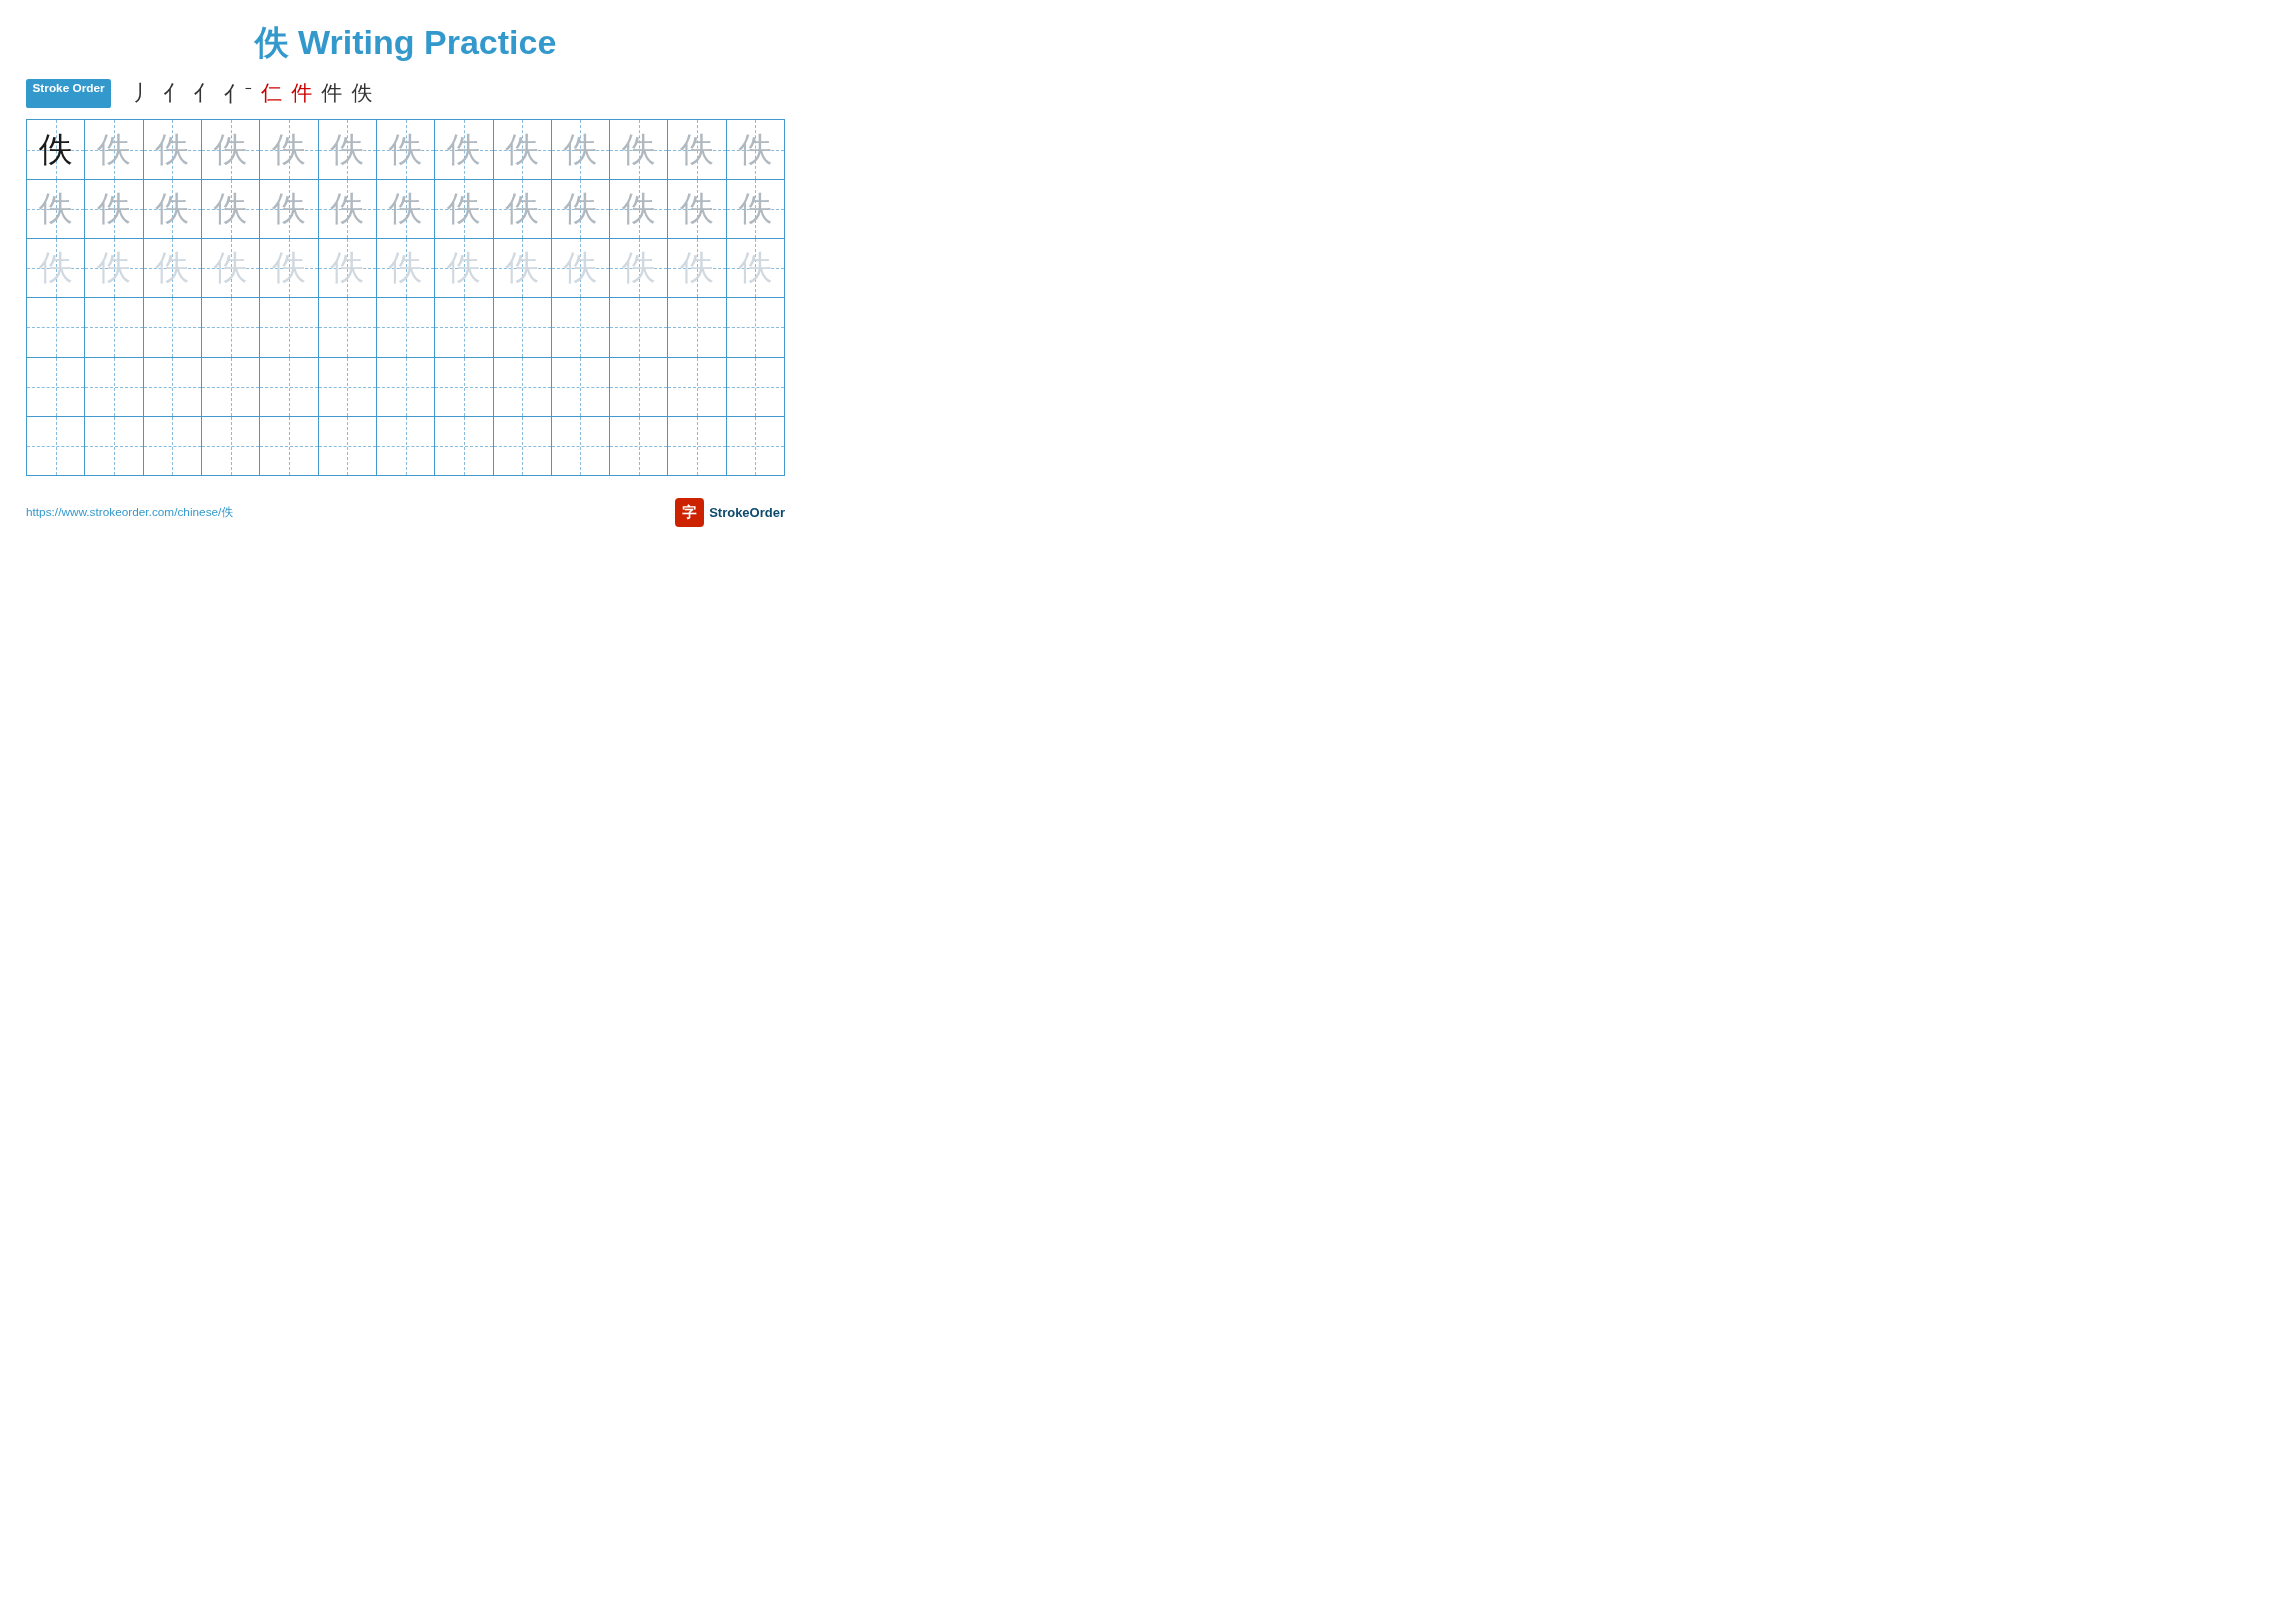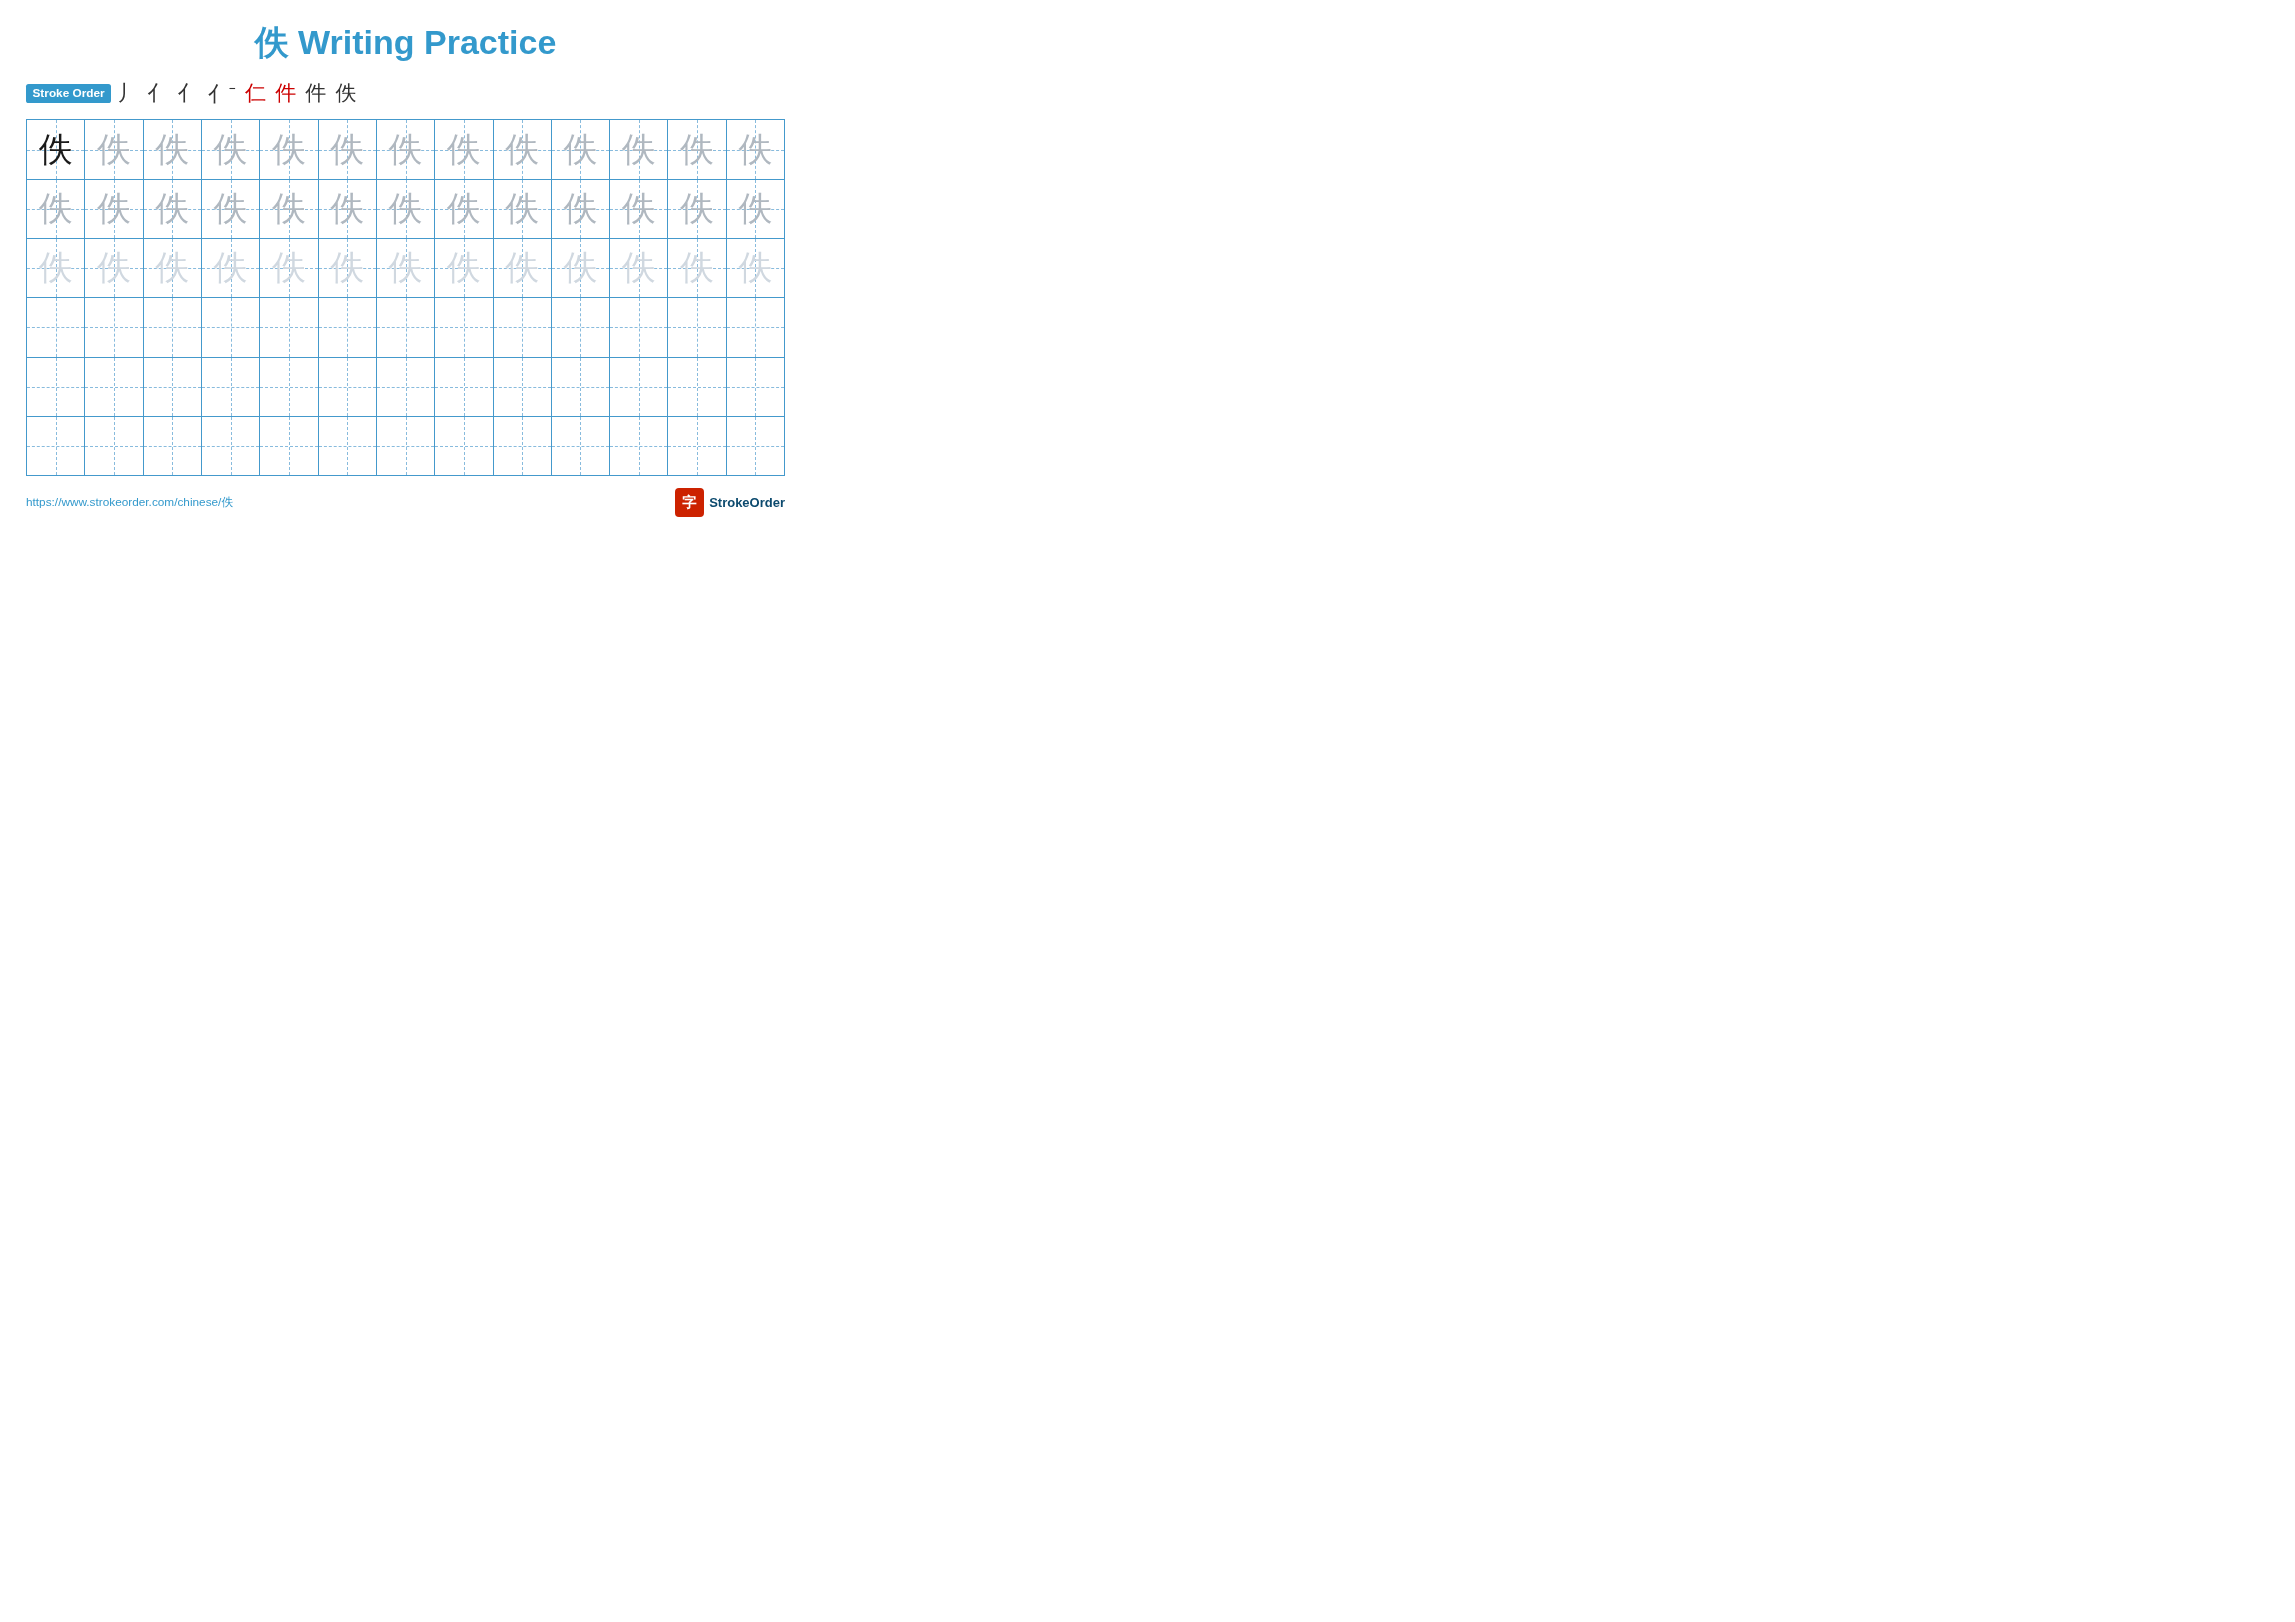--- a/index.html
+++ b/index.html
@@ -17,23 +17,22 @@
       text-align: center;
       font-size: 34px;
       font-weight: bold;
       color: #3399cc;
       margin-bottom: 13px;
       font-family: Liberation Sans, sans-serif;
     }
 
     .stroke-order-row {
       display: flex;
-      align-items: center;
       margin-bottom: 11.8px;
-      gap: 6px;
+      gap: 22px;
     }
 
     .stroke-order-badge {
       background: #3399cc;
       color: white;
       font-size: 11.8px;
       font-weight: bold;
       padding: 2.6px 6.5px;
       border-radius: 2.6px;
       font-family: Arial, sans-serif;
@@ -128,21 +127,21 @@
     }
 
     .grid-cell .char.light-gray {
       color: #d0d8e0;
     }
 
     .footer {
       display: flex;
       justify-content: space-between;
       align-items: center;
-      margin-top: 12px;
+      margin-top: 22px;
     }
 
     .footer-url {
       color: #3399cc;
       font-size: 11.8px;
       font-family: Arial, sans-serif;
       text-decoration: none;
     }
 
     .footer-logo {

